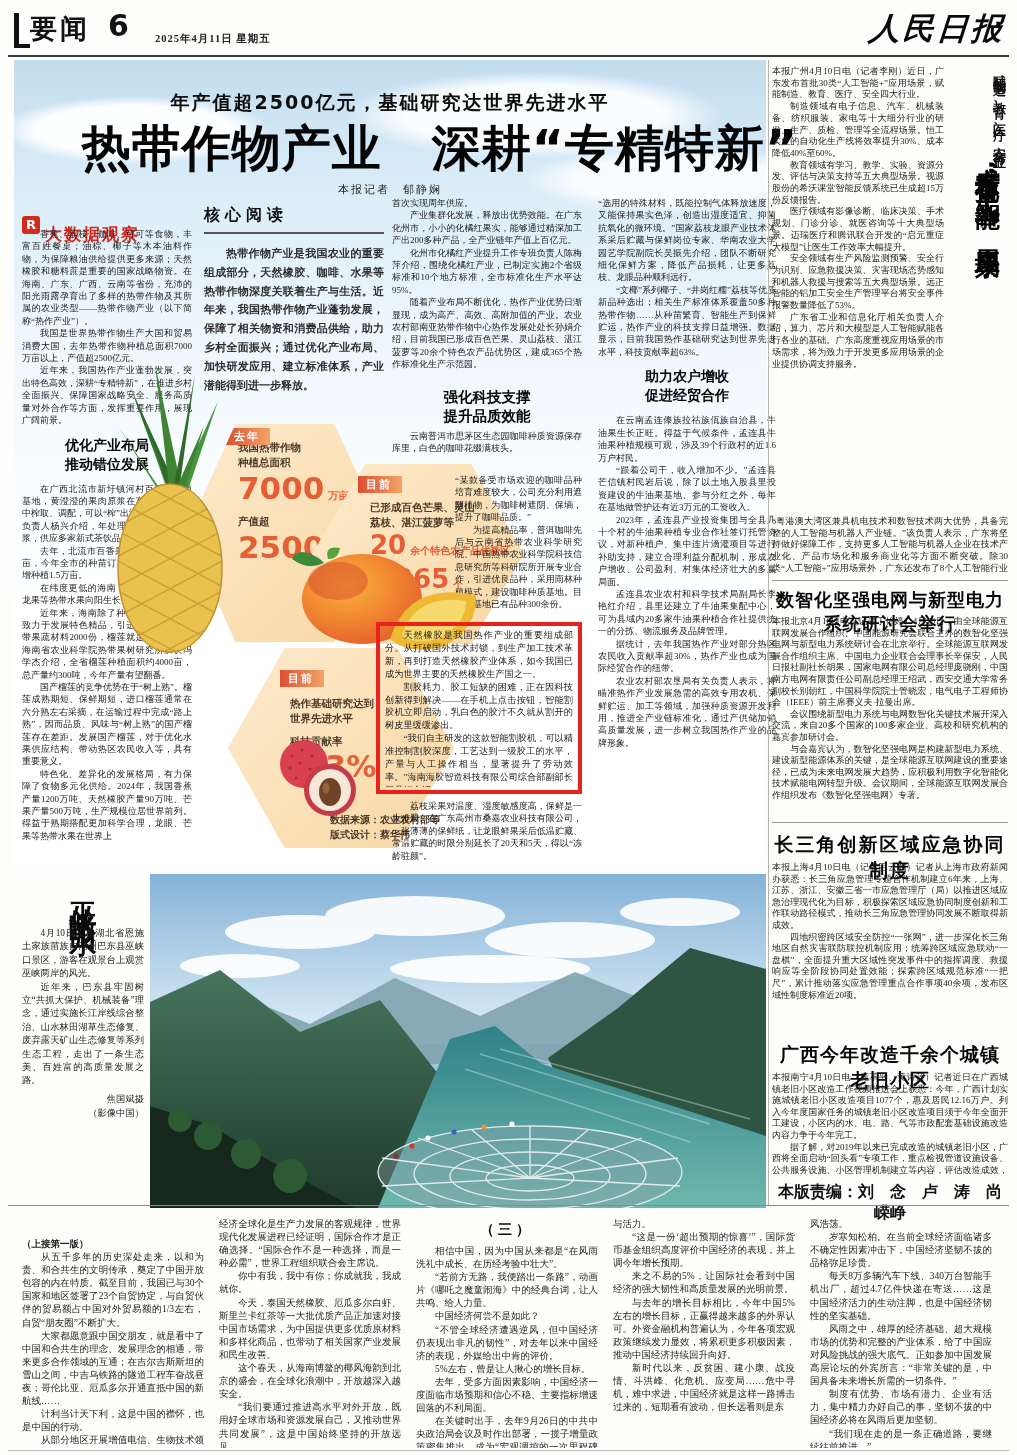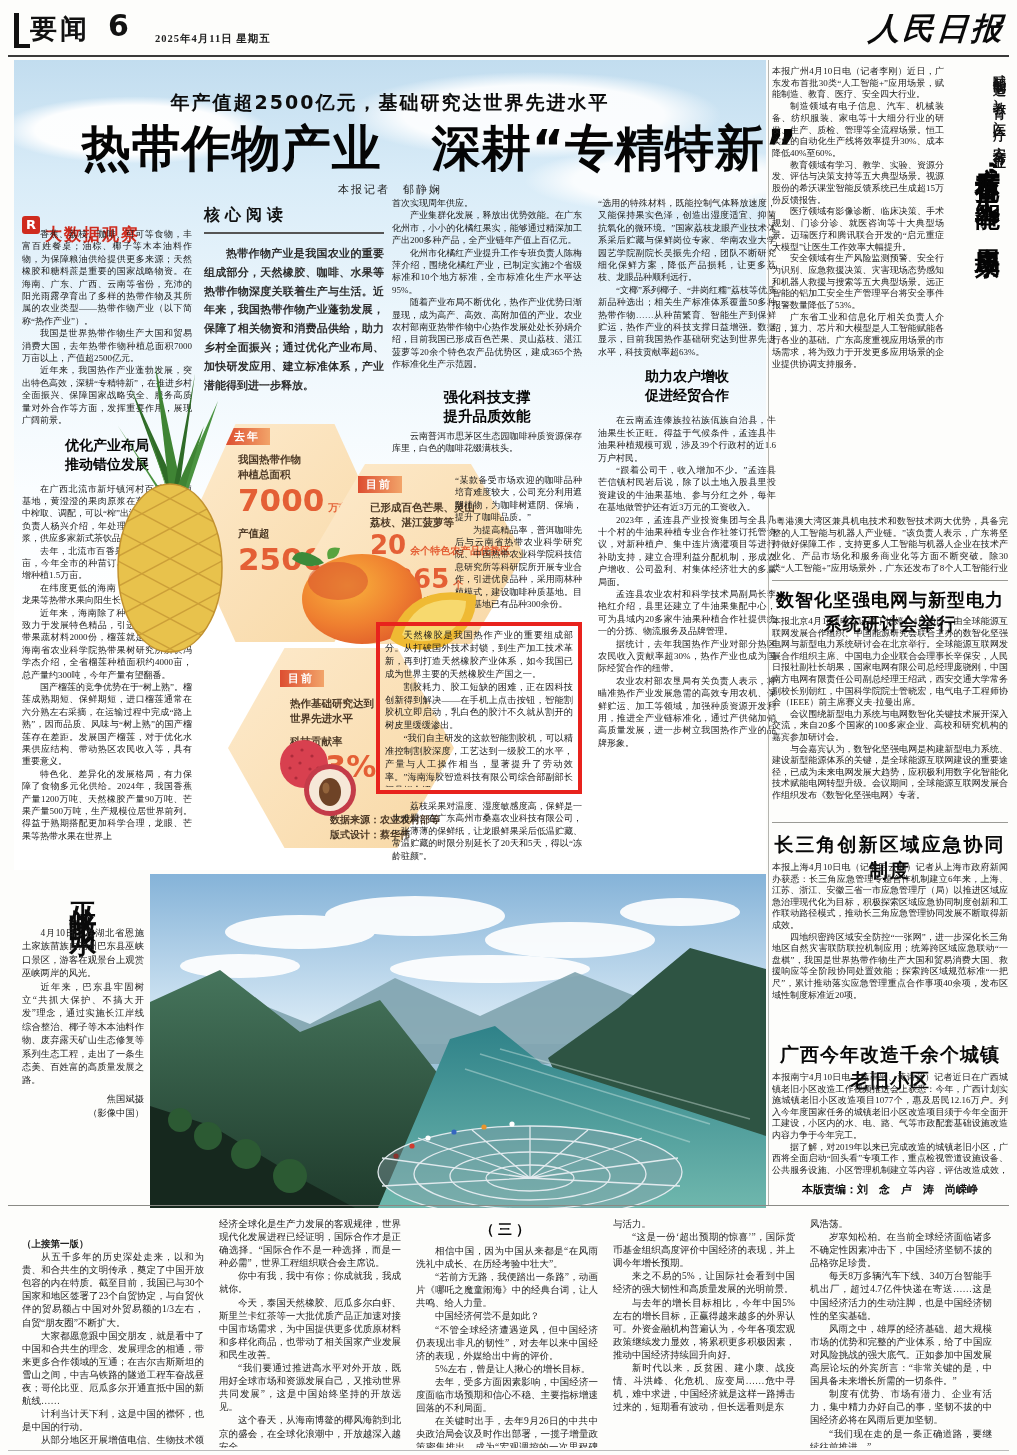--- a/index.html
+++ b/index.html
@@ -83,21 +83,21 @@
   .a1-kicker { writing-mode:vertical-rl; font-family:"DejaVu Sans",sans-serif; font-size:13px; font-weight:700; letter-spacing:3px; color:#111; margin-bottom:0; }
   .a1-head { writing-mode:vertical-rl; font-family:"DejaVu Sans",sans-serif; font-size:25px; font-weight:900; letter-spacing:2px; color:#050505; margin-right:4px; }
   .a1-tail { left:772px; top:516px; width:236px; height:56px; font-size:9px; line-height:11.7px; }
   .sb-head { left:772px; width:236px; text-align:center; font-family:"DejaVu Sans",sans-serif; font-weight:900; color:#080808; }
   .a2-head { top:588px; font-size:18px; letter-spacing:1px; }
   .a2-body { left:772px; top:616px; width:236px; height:198px; font-size:9px; line-height:11.6px; }
   .a3-head { top:832px; font-size:19px; letter-spacing:2px; }
   .a3-body { left:772px; top:862px; width:236px; height:150px; font-size:9px; line-height:11.6px; }
   .a4-head { top:1042px; font-size:19px; letter-spacing:1px; }
   .a4-body { left:772px; top:1072px; width:236px; height:102px; font-size:9px; line-height:11.6px; }
-  .editors { left:772px; top:1182px; width:236px; text-align:center; font-size:11px; font-weight:700; color:#111; }
+  .editors { left:772px; top:1182px; width:236px; text-align:center; font-size:16px; font-weight:700; color:#111; }
 
   
   .brule-top { left:8px; top:1205px; width:1001px; height:1px; background:#8a8a85; }
   .brule-bot { left:8px; top:1450px; width:1001px; height:1px; background:#bbb; }
   .bcol { top:1218px; width:182px; height:230px; font-size:9.5px; line-height:13.1px; color:#222; font-family:"Liberation Serif","DejaVu Serif",serif; }
   .bcol p.h { font-size:14px; letter-spacing:4px; margin:2px 0 6px; }
 </style>
 </head>
 <body>
 
@@ -135,21 +135,21 @@
       <p class="p">特色化、差异化的发展格局，有力保障了食物多元化供给。2024年，我国香蕉产量1200万吨、天然橡胶产量90万吨、芒果产量500万吨，生产规模位居世界前列。得益于熟期搭配更加科学合理，龙眼、芒果等热带水果在世界上</p>
     </div>
 
   <div class="abs core-box">
     <div class="core-title">核心阅读</div>
     <div class="core-rule"></div>
     <div class="core-text">热带作物产业是我国农业的重要组成部分，天然橡胶、咖啡、水果等热带作物深度关联着生产与生活。近年来，我国热带作物产业蓬勃发展，保障了相关物资和消费品供给，助力乡村全面振兴；通过优化产业布局、加快研发应用、建立标准体系，产业潜能得到进一步释放。</div>
   </div>
 
   <div class="abs hex hex1">
-    <div style="position:relative;width:100%;height:100%;padding:28px 0 0 52px;">
+    <div style="position:relative;width:100%;height:100%;padding:16px 0 0 52px;">
       <div class="stat-tag" style="left:40px;top:4px;">去年</div>
       <div class="stat-line">我国热带作物</div>
       <div class="stat-line">种植总面积</div>
       <div><span class="stat-num" style="font-size:31px;">7000</span>
            <span class="stat-unit">万亩以上</span></div>
       <div class="stat-line" style="margin-top:8px;">产值超</div>
       <div><span class="stat-num" style="font-size:31px;">2500</span>
            <span class="stat-unit">亿元</span></div>
     </div>
   </div>
@@ -289,21 +289,21 @@
     </div>
 
   <div class="abs vdiv"></div>
 
   <div class="abs caption-col">
     <div class="photo-title">
       <span>巫峡瞰山水</span>
     </div>
     <div class="caption-text">
         <p class="p">4月10日，在湖北省恩施土家族苗族自治州巴东县巫峡口景区，游客在观景台上观赏巫峡两岸的风光。</p>
-        <p class="p">近年来，巴东县牢固树立“共抓大保护、不搞大开发”理念，通过实施长江岸线综合整治、椰子等木本油料作物、废弃露天矿山生态修复等系列生态工程，走出了一条生态美、百姓富的高质量发展之路。</p>
+        <p class="p">近年来，巴东县牢固树立“共抓大保护、机械装备”理念，通过实施长江岸线综合整治、山水林田湖草生态修复、废弃露天矿山生态修复等系列生态工程，走出了一条生态美、百姓富的高质量发展之路。</p>
       </div>
     <div class="caption-credit" style="white-space:pre-line;">焦国斌摄
 （影像中国）</div>
   </div>
 
   <div class="abs photo-frame">
     <svg width="616" height="334" viewBox="0 0 616 334">
       <defs>
         <linearGradient id="sk" x1="0" y1="0" x2="0" y2="1">
             <stop offset="0" stop-color="#85b3d8"></stop>
@@ -385,21 +385,21 @@
       <p class="cont">本报北京4月10日电（记者丁怡婷）4月10日，由全球能源互联网发展合作组织、中国能源研究会联合主办的数智化坚强电网与新型电力系统研讨会在北京举行。全球能源互联网发展合作组织主席、中国电力企业联合会理事长辛保安，人民日报社副社长胡果，国家电网有限公司总经理庞骁刚，中国南方电网有限责任公司副总经理王绍武，西安交通大学常务副校长别朝红，中国科学院院士管晓宏，电气电子工程师协会（IEEE）前主席赛义夫·拉曼出席。</p>
       <p class="p">会议围绕新型电力系统与电网数智化关键技术展开深入交流，来自20多个国家的100多家企业、高校和研究机构的嘉宾参加研讨会。</p>
       <p class="p">与会嘉宾认为，数智化坚强电网是构建新型电力系统、建设新型能源体系的关键，是全球能源互联网建设的重要途径，已成为未来电网发展大趋势，应积极利用数字化智能化技术赋能电网转型升级。会议期间，全球能源互联网发展合作组织发布《数智化坚强电网》专著。</p>
     </div>
 
   <div class="abs hrule" style="left:772px;top:822px;width:236px;"></div>
 
   <div class="abs sb-head a3-head">长三角创新区域应急协同制度</div>
   <div class="abs bodycol a3-body">
       <p class="cont">本报上海4月10日电（记者巨云鹏）记者从上海市政府新闻办获悉：长三角应急管理专题合作机制建立6年来，上海、江苏、浙江、安徽三省一市应急管理厅（局）以推进区域应急治理现代化为目标，积极探索区域应急协同制度创新和工作联动路径模式，推动长三角应急管理协同发展不断取得新成效。</p>
-      <p class="p">四地织密跨区域安全防控“一张网”，进一步深化长三角地区自然灾害联防联控机制应用；统筹跨区域应急联动“一盘棋”，我国是世界热带作物生产大国和贸易消费大国、救援响应等全阶段协同处置效能；探索跨区域规范标准“一把尺”，累计推动落实应急管理重点合作事项40余项，发布区域性制度标准近20项。</p>
+      <p class="p">四地织密跨区域安全防控“一张网”，进一步深化长三角地区自然灾害联防联控机制应用；统筹跨区域应急联动“一盘棋”，全面提升重大区域性突发事件中的指挥调度、救援响应等全阶段协同处置效能；探索跨区域规范标准“一把尺”，累计推动落实应急管理重点合作事项40余项，发布区域性制度标准近20项。</p>
     </div>
 
   <div class="abs sb-head a4-head">广西今年改造千余个城镇老旧小区</div>
   <div class="abs bodycol a4-body">
       <p class="cont">本报南宁4月10日电（庞革平、黄诗蓝）记者近日在广西城镇老旧小区改造工作视频推进会上获悉：今年，广西计划实施城镇老旧小区改造项目1077个，惠及居民12.16万户。列入今年度国家任务的城镇老旧小区改造项目须于今年全面开工建设，小区内的水、电、路、气等市政配套基础设施改造内容力争于今年完工。</p>
       <p class="p">据了解，对2019年以来已完成改造的城镇老旧小区，广西将全面启动“回头看”专项工作，重点检视管道设施设备、公共服务设施、小区管理机制建立等内容，评估改造成效，确保改造工程质量和居民满意度双提升。</p>
     </div>
   <div class="abs editors">本版责编：刘　念　卢　涛　尚嵘峥</div>
 
   <div class="abs brule-top"></div>
@@ -407,22 +407,22 @@
       <p class="lead">（上接第一版）</p>
       <p class="p">从五千多年的历史深处走来，以和为贵、和合共生的文明传承，奠定了中国开放包容的内在特质。截至目前，我国已与30个国家和地区签署了23个自贸协定，与自贸伙伴的贸易额占中国对外贸易额的1/3左右，自贸“朋友圈”不断扩大。</p>
       <p class="p">大家都愿意跟中国交朋友，就是看中了中国和合共生的理念、发展理念的相通，带来更多合作领域的互通；在吉尔吉斯斯坦的雪山之间，中吉乌铁路的隧道工程车奋战昼夜；哥伦比亚、厄瓜多尔开通直抵中国的新航线……</p>
       <p class="p">计利当计天下利，这是中国的襟怀，也是中国的行动。</p>
       <p class="p">从部分地区开展增值电信、生物技术领域扩大开放试点，到一视同仁支持内外资企业参与大规模设备更新、消费品以旧换新等活动；从“免签朋友圈”扩容，到成为网络热词的“China Travel（中国游）”……开放的中国，让世界共享发展机遇。</p>
     </div>
   <div class="abs bodycol bcol" style="left:219px;">
       <p class="cont">经济全球化是生产力发展的客观规律，世界现代化发展进程已经证明，国际合作才是正确选择。“国际合作不是一种选择，而是一种必需”，世界工程组织联合会主席说。</p>
       <p class="p">你中有我，我中有你；你成就我，我成就你。</p>
       <p class="p">今天，泰国天然橡胶、厄瓜多尔白虾、斯里兰卡红茶等一大批优质产品正加速对接中国市场需求，为中国提供更多优质原材料和多样化商品，也带动了相关国家产业发展和民生改善。</p>
+      <p class="p">这个春天，从海南博鳌的椰风海韵到北京的盛会，在全球化浪潮中，开放越深入越安全。</p>
       <p class="p">“我们要通过推进高水平对外开放，既用好全球市场和资源发展自己，又推动世界共同发展”，这是中国始终坚持的开放远见。</p>
-      <p class="p">这个春天，从海南博鳌的椰风海韵到北京的盛会，在全球化浪潮中，开放越深入越安全。</p>
     </div>
   <div class="abs bodycol bcol" style="left:416px;">
       <p class="h">（三）</p>
       <p class="p">相信中国，因为中国从来都是“在风雨洗礼中成长、在历经考验中壮大”。</p>
       <p class="p">“若前方无路，我便踏出一条路”，动画片《哪吒之魔童闹海》中的经典台词，让人共鸣、给人力量。</p>
       <p class="p">中国经济何尝不是如此？</p>
       <p class="p">“不管全球经济遭遇逆风，但中国经济仍表现出非凡的韧性”，对去年以来中国经济的表现，外媒给出中肯的评价。</p>
       <p class="p">5%左右，曾是让人揪心的增长目标。</p>
       <p class="p">去年，受多方面因素影响，中国经济一度面临市场预期和信心不稳、主要指标增速回落的不利局面。</p>
       <p class="p">在关键时出手，去年9月26日的中共中央政治局会议及时作出部署，一揽子增量政策密集推出，成为“宏观调控的一次里程碑式出手”，不仅稳住了经济增长，更增强了经济发展的韧性</p>

